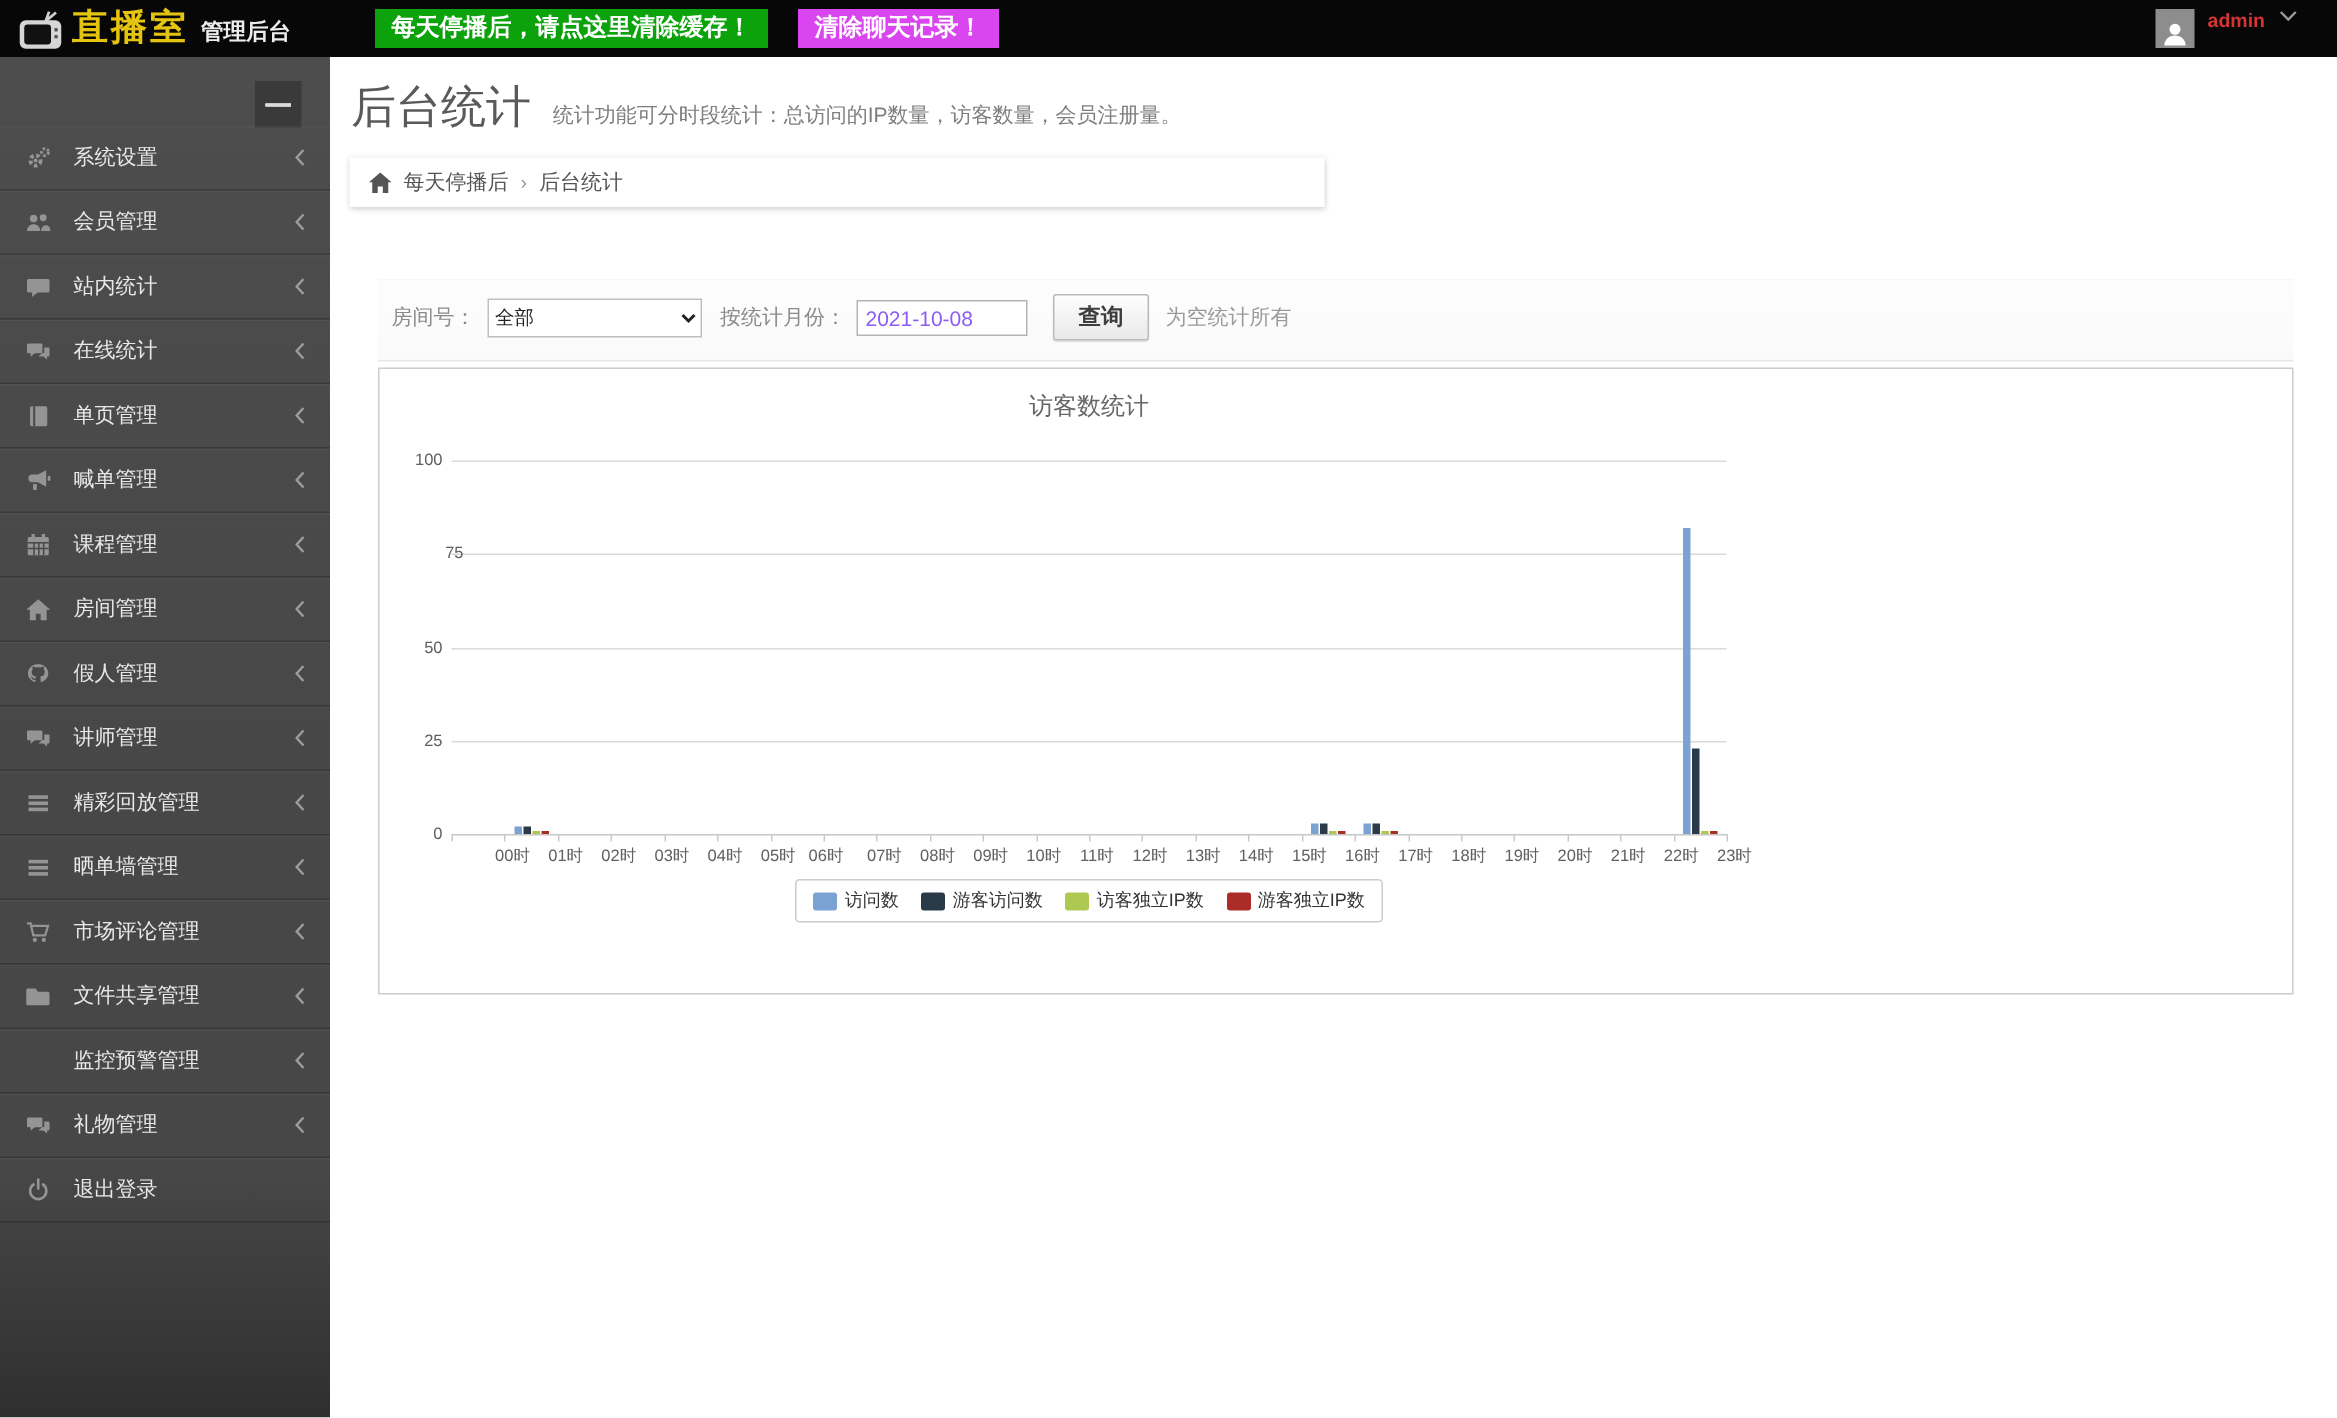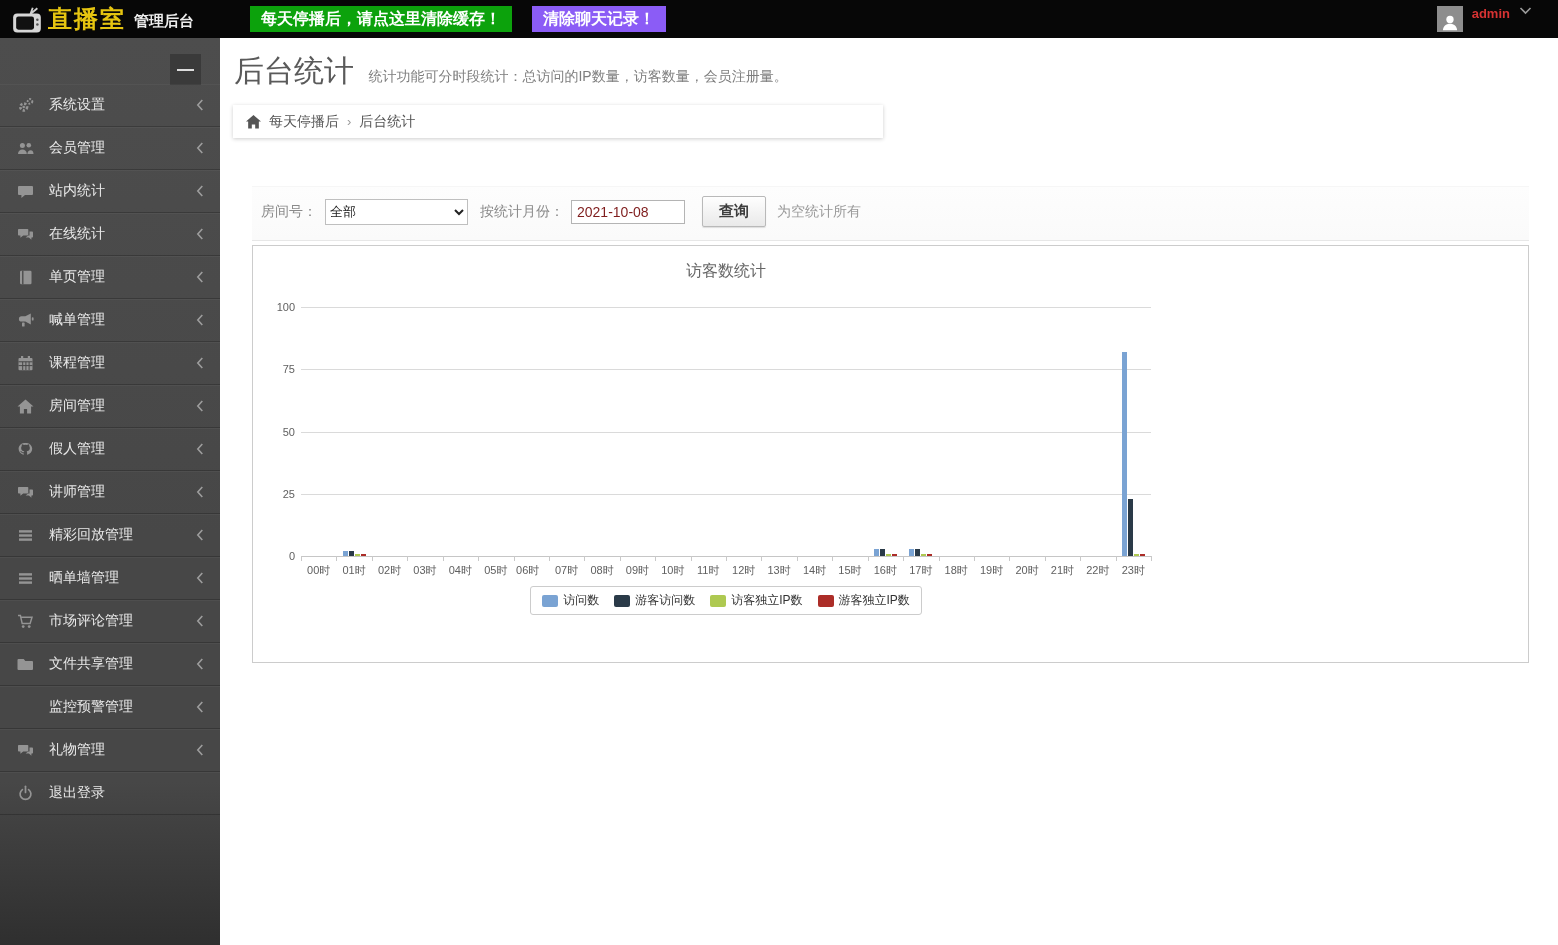--- a/index.html
+++ b/index.html
@@ -13,21 +13,21 @@
   
   .topbar{position:absolute;top:0;left:0;right:0;height:38px;background:#070707;
     display:flex;align-items:center;z-index:30;}
   .brand{width:222px;display:flex;align-items:center;padding-left:12px;box-sizing:border-box;gap:6px;}
   .brand .tv{width:30px;height:27px;}
   .brand-name{color:#e5c410;font-size:24px;font-weight:bold;letter-spacing:2px;line-height:1;}
   .brand-suffix{color:#ededed;font-size:15px;font-weight:bold;margin-left:2px;padding-top:4px;}
   .tb-btn{border:none;cursor:pointer;color:#fff;font-weight:bold;font-size:16px;
     padding:3px 11px;line-height:1.3;font-family:inherit;}
   .tb-btn.green{background:#0ca20c;margin-left:28px;}
-  .tb-btn.red{background:#8b5cf6;margin-left:20px;}
+  .tb-btn.red{background:#d946ef;margin-left:20px;}
   .topbar-right{margin-left:auto;display:flex;gap:9px;margin-right:26px;cursor:pointer;}
   .avatar{width:26px;height:26px;background:#8d8d8d;display:flex;align-items:flex-end;justify-content:center;overflow:hidden;}
   .avatar svg{width:20px;height:20px;}
   .admin-name{color:#d63333;font-weight:bold;font-size:13px;}
   .caret-down{width:13px;height:9px;color:#9a9a9a;}
 
   
   .sidebar{position:absolute;top:38px;left:0;bottom:0;width:220px;
     background:linear-gradient(180deg,#4d4d4d 0%,#474747 55%,#474747 82%,#2f2f2f 100%);}
   .sidebar-toggle{position:absolute;top:16px;right:19px;width:31px;height:31px;background:#3a3a3a;
@@ -56,37 +56,37 @@
   .crumb-link{cursor:pointer;}
 
   
   .filter-bar{margin:48px 29px 0 32px;padding:9px 0 13px 9px;border-bottom:1px solid #e7e7e7;
     border-top:1px solid #f6f6f6;display:flex;align-items:center;font-size:14px;color:#8a8a8a;
     background:linear-gradient(180deg,#fdfdfd,#fafafa);}
   .room-select{width:143px;height:26px;border:1px solid #bfbfbf;color:#222;font-size:13px;
     margin-left:8px;font-family:inherit;background:#fff;}
   .month-label{margin-left:12px;}
   .month-input{width:102px;height:22px;border:1px solid #b4b4b4;margin-left:7px;padding:0 5px;
-    font-size:14px;color:#7f1d1d;font-family:inherit;}
+    font-size:14px;color:#8b5cf6;font-family:inherit;}
   .query-btn{margin-left:17px;padding:5px 16px;font-size:15px;font-weight:bold;color:#3d3d3d;
     background:linear-gradient(180deg,#fefefe,#e9e9e9);border:1px solid #b9b9b9;border-radius:2px;
     box-shadow:0 1px 1px rgba(0,0,0,.12);cursor:pointer;font-family:inherit;}
   .filter-hint{margin-left:11px;color:#9a9a9a;}
 
   
   .chart-panel{position:absolute;left:32px;top:207px;width:1275px;height:416px;
     border:1px solid #ccc;background:#fff;}
   .chart-area{position:relative;width:946px;height:100%;}
   .chart-title{position:absolute;top:15px;left:0;width:100%;text-align:center;
     font-size:16px;color:#666;}
   .gridline{position:absolute;height:1px;background:#dadada;}
   .gridline.zero{background:#c6c6c6;}
   .ylabel{position:absolute;width:40px;text-align:right;font-size:11px;color:#606060;}
   .xtick{position:absolute;width:1px;height:5px;background:#c9c9c9;}
-  .xlabel{position:absolute;text-align:center;font-size:11px;color:#606060;}
+  .xlabel{position:absolute;text-align:center;font-size:11px;color:#606060;margin-left:23px;}
   .bar{position:absolute;}
   .legend-wrap{position:absolute;left:48px;width:850px;display:flex;justify-content:center;}
   .legend{display:flex;align-items:center;gap:15px;border:1px solid #ccc;border-radius:3px;
     padding:5px 11px;background:#fff;}
   .legend-item{display:flex;align-items:center;gap:5px;cursor:pointer;}
   .legend-swatch{width:16px;height:12px;border-radius:2px;}
   .legend-label{font-size:12px;color:#333;}
 </style>
 </head>
 <body>
@@ -425,21 +425,21 @@
             </span>
           </div>
       </div>
     <div class="gridline zero" style="left: 48px; top: 310px; width: 850px;"></div>
         <div class="ylabel" style="left: 2px; top: 304px;">0</div>
         <div class="gridline" style="left: 48px; top: 247.75px; width: 850px;"></div>
         <div class="ylabel" style="left: 2px; top: 241.75px;">25</div>
         <div class="gridline" style="left: 48px; top: 185.5px; width: 850px;"></div>
         <div class="ylabel" style="left: 2px; top: 179.5px;">50</div>
         <div class="gridline" style="left: 48px; top: 123.25px; width: 850px;"></div>
-        <div class="ylabel" style="left: 2px; top: 117.25px;">75</div>
+        <div class="ylabel" style="left: 16px; top: 117.25px;">75</div>
         <div class="gridline" style="left: 48px; top: 61px; width: 850px;"></div>
         <div class="ylabel" style="left: 2px; top: 55px;">100</div>
         <div class="xtick" style="left: 48px; top: 310px;"></div>
         <div class="xtick" style="left: 83.4167px; top: 310px;"></div>
         <div class="xtick" style="left: 118.833px; top: 310px;"></div>
         <div class="xtick" style="left: 154.25px; top: 310px;"></div>
         <div class="xtick" style="left: 189.667px; top: 310px;"></div>
         <div class="xtick" style="left: 225.083px; top: 310px;"></div>
         <div class="xtick" style="left: 260.5px; top: 310px;"></div>
         <div class="xtick" style="left: 295.917px; top: 310px;"></div>

